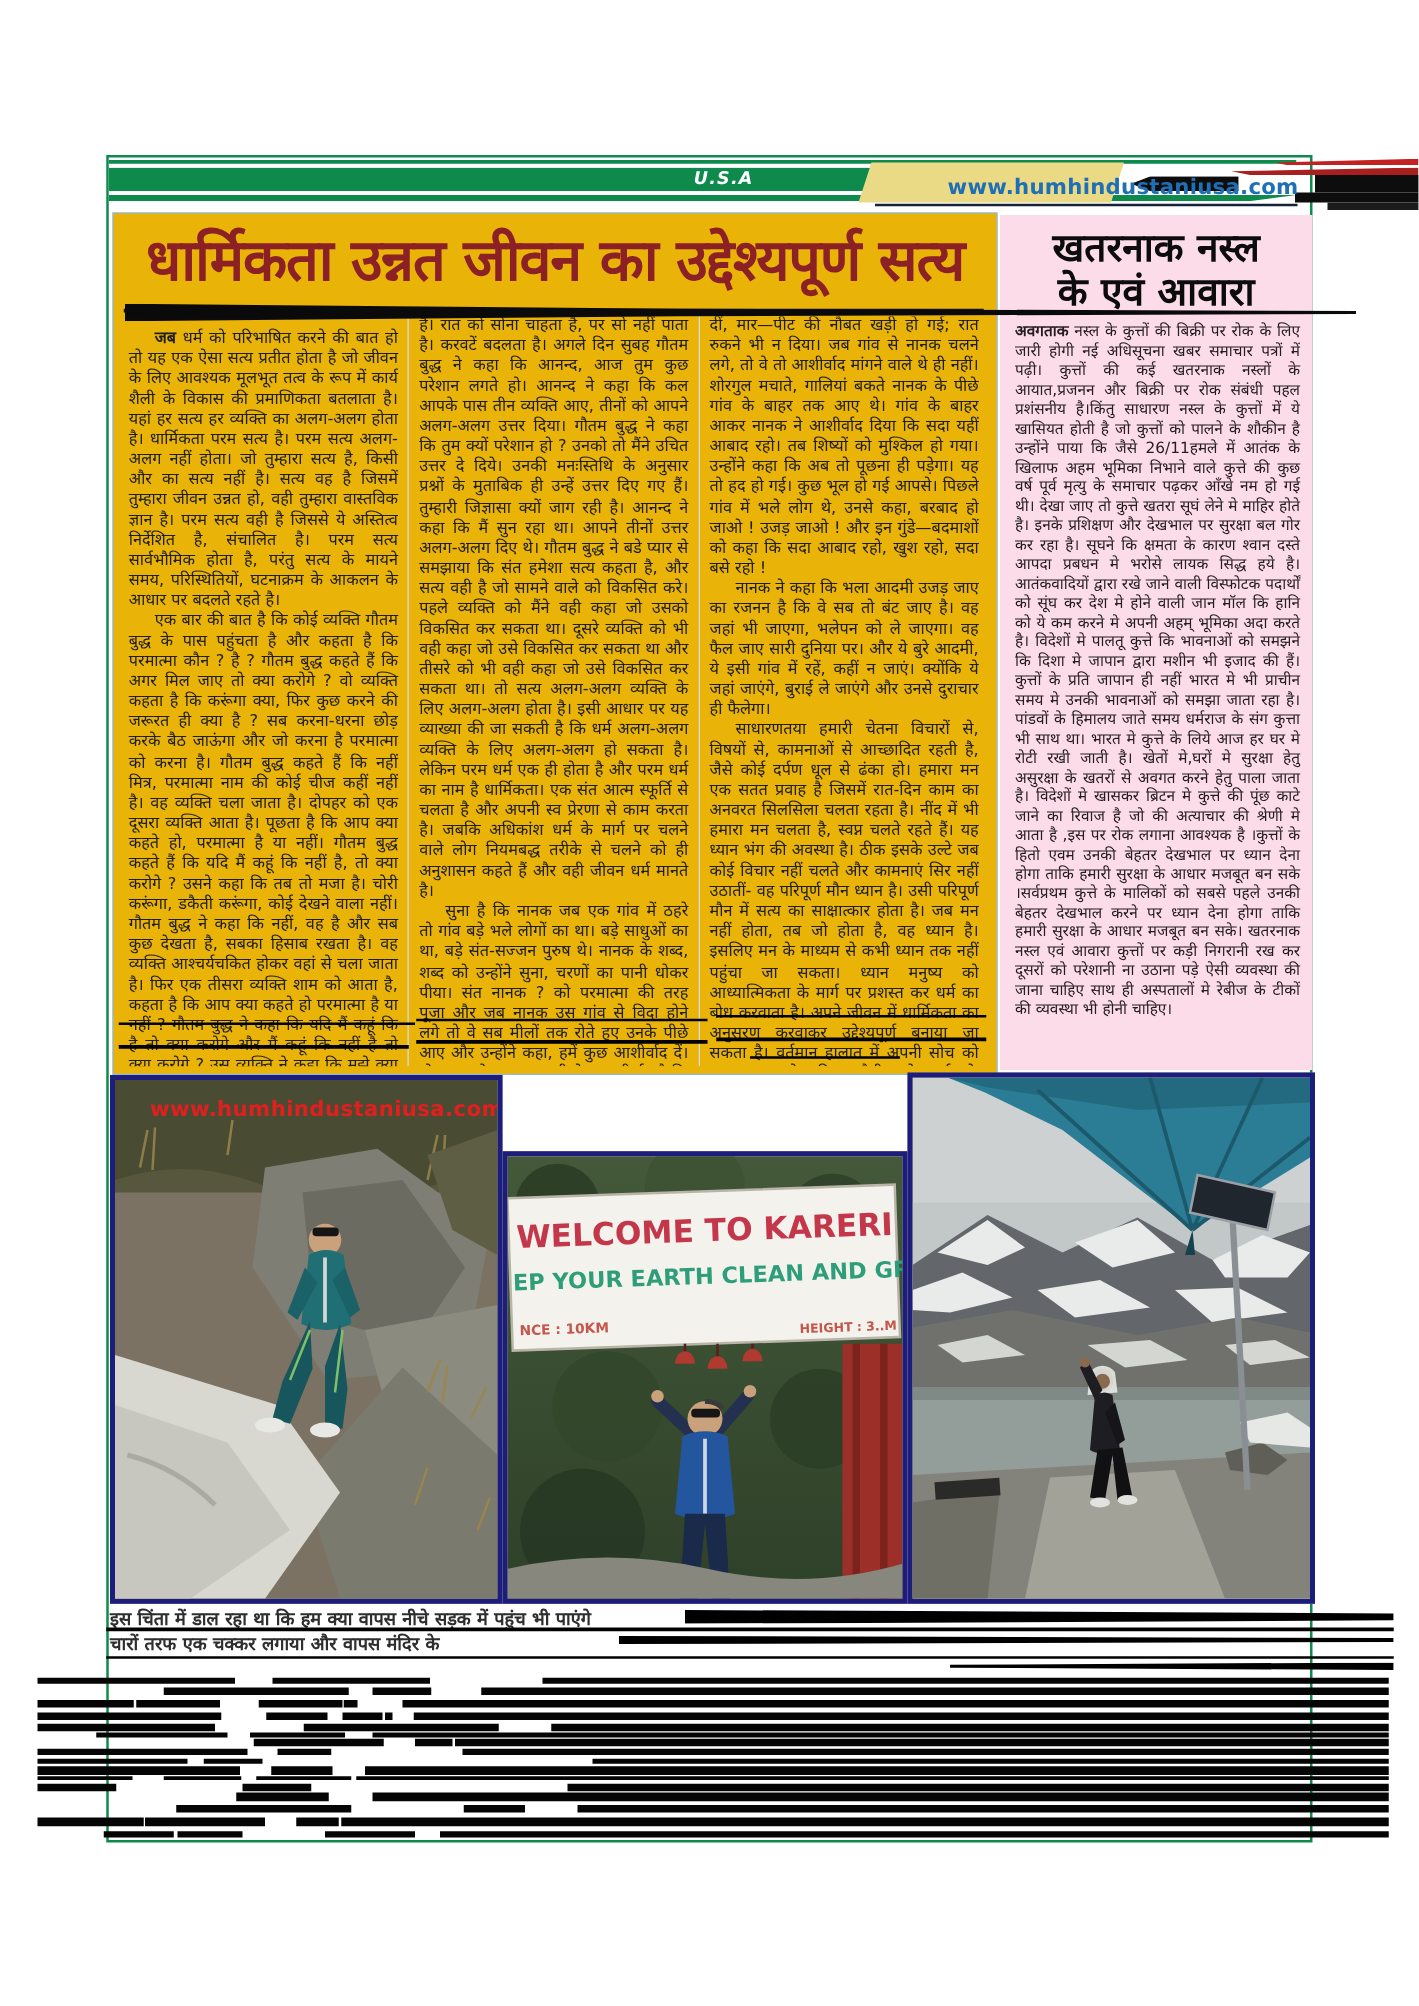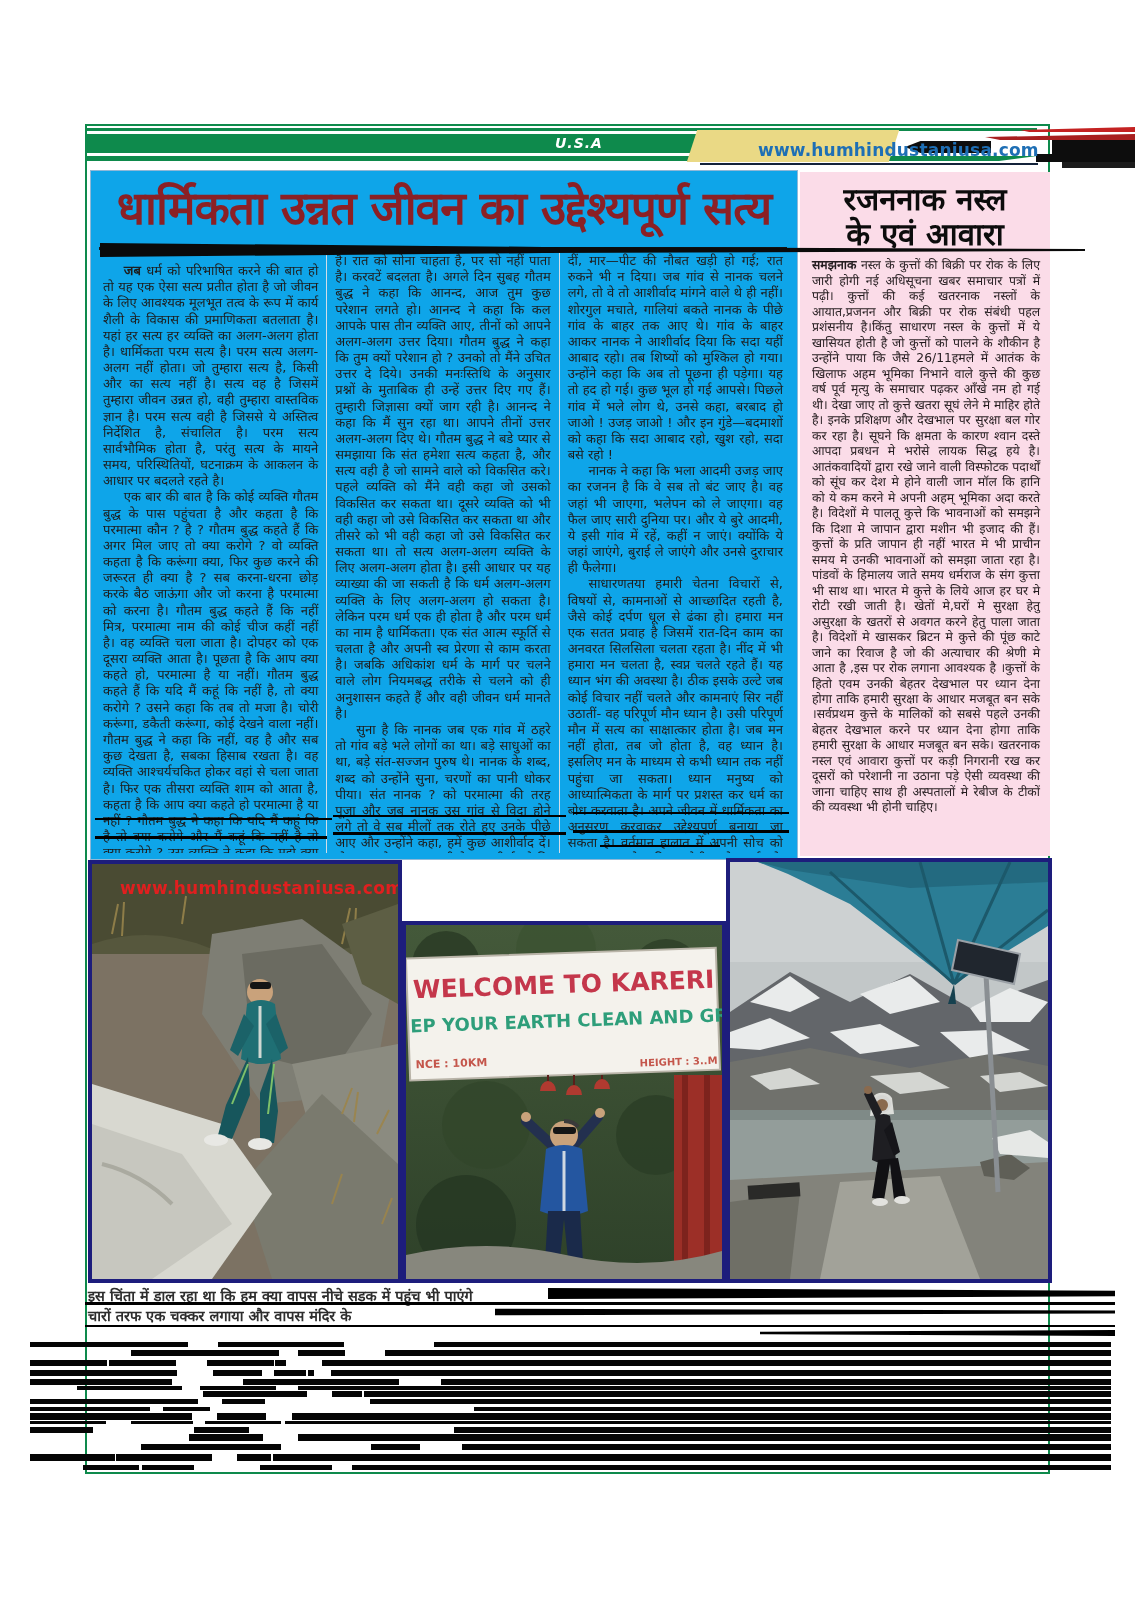--- a/index.html
+++ b/index.html
@@ -21,21 +21,21 @@
          font-size:17px;z-index:5;letter-spacing:0.2px;}
   .h-url-line{position:absolute;left:700px;top:163px;width:338px;height:2px;background:#14233a;z-index:5;}
   .c-red1{position:absolute;left:1020px;top:127px;width:115px;height:5px;background:#c42222;z-index:4;
           clip-path:polygon(0 60%,100% 0,100% 100%,8% 100%);}
   .c-red2{position:absolute;left:985px;top:134px;width:150px;height:6px;background:#a81f1f;z-index:4;
           clip-path:polygon(0 50%,100% 0,100% 100%,10% 100%);}
   .c-black1{position:absolute;left:1052px;top:140px;width:83px;height:14px;background:#0d0d0d;z-index:4;}
   .c-black2{position:absolute;left:1036px;top:154px;width:99px;height:8px;background:#0d0d0d;z-index:4;}
   .c-black3{position:absolute;left:1062px;top:162px;width:73px;height:6px;background:#1c1c1c;z-index:4;}
   
-  .article{position:absolute;left:90px;top:170px;width:706px;height:688px;border:1px solid #8fb8d8;background:#0ea5e9;z-index:2;}
+  .article{position:absolute;left:90px;top:170px;width:706px;height:688px;border:1px solid #8fb8d8;background:#eab308;z-index:2;}
   .headline{margin:0;padding-top:12px;text-align:center;color:#8b2025;font-size:46px;font-weight:bold;letter-spacing:-1px;line-height:1.1;}
   .head-rule{position:absolute;left:8px;top:76px;width:688px;height:3px;background:#151515;}
   .streak{position:absolute;left:100px;top:243px;width:985px;height:14px;background:#0a0a0a;z-index:6;
           clip-path:polygon(0 0,45% 28%,100% 42%,100% 58%,45% 72%,0 100%);}
   .cols{position:absolute;left:4px;top:82px;width:696px;height:600px;display:flex;overflow:hidden;}
   .col{width:33.33%;padding:0 8px;font-size:13px;line-height:1.245;text-align:justify;color:#1d1d1d;overflow:hidden;}
   .col + .col{border-left:1px solid #cfdde8;}
   .col p{margin:0;text-indent:1.6em;}
   .col p.cont{text-indent:0;}
   .col1pad{padding-top:10px;}
@@ -109,25 +109,25 @@
   <div class="strike" style="left:95px;top:818px;width:237px;height:2px;"></div>
   <div class="strike" style="left:95px;top:836px;width:232px;height:3px;"></div>
   <div class="strike" style="left:333px;top:815px;width:233px;height:2px;"></div>
   <div class="strike" style="left:333px;top:832px;width:233px;height:3px;"></div>
   <div class="strike" style="left:573px;top:812px;width:216px;height:2px;"></div>
   <div class="strike" style="left:573px;top:830px;width:216px;height:3px;"></div>
   <div class="strike" style="left:600px;top:845px;width:120px;height:2px;"></div>
 
   <div class="sidebar">
     <div class="sb-head">
-      <span>रजननाक नस्ल</span><br>
+      <span>खतरनाक नस्ल</span><br>
       <span>के एवं आवारा</span><br>
     </div>
     <div class="sb-body">
-      <b>समझनाक</b>
+      <b>अवगताक</b>
       <span>नस्ल के कुत्तों की बिक्री पर रोक के लिए जारी होगी नई अधिसूचना खबर समाचार पत्रों में पढ़ी। कुत्तों की कई खतरनाक नस्लों के आयात,प्रजनन और बिक्री पर रोक संबंधी पहल प्रशंसनीय है।किंतु साधारण नस्ल के कुत्तों में ये खासियत होती है जो कुत्तों को पालने के शौकीन है उन्होंने पाया कि जैसे 26/11हमले में आतंक के खिलाफ अहम भूमिका निभाने वाले कुत्ते की कुछ वर्ष पूर्व मृत्यु के समाचार पढ़कर आँखे नम हो गई थी। देखा जाए तो कुत्ते खतरा सूघं लेने मे माहिर होते है। इनके प्रशिक्षण और देखभाल पर सुरक्षा बल गोर कर रहा है। सूघने कि क्षमता के कारण श्वान दस्ते आपदा प्रबधन मे भरोसे लायक सिद्ध हये है। आतंकवादियों द्वारा रखे जाने वाली विस्फोटक पदार्थों को सूंघ कर देश मे होने वाली जान मॉल कि हानि को ये कम करने मे अपनी अहम् भूमिका अदा करते है। विदेशों मे पालतू कुत्ते कि भावनाओं को समझने कि दिशा मे जापान द्वारा मशीन भी इजाद की हैं। कुत्तों के प्रति जापान ही नहीं भारत मे भी प्राचीन समय मे उनकी भावनाओं को समझा जाता रहा है। पांडवों के हिमालय जाते समय धर्मराज के संग कुत्ता भी साथ था। भारत मे कुत्ते के लिये आज हर घर मे रोटी रखी जाती है। खेतों मे,घरों मे सुरक्षा हेतु असुरक्षा के खतरों से अवगत करने हेतु पाला जाता है। विदेशों मे खासकर ब्रिटन मे कुत्ते की पूंछ काटे जाने का रिवाज है जो की अत्याचार की श्रेणी मे आता है ,इस पर रोक लगाना आवश्यक है ।कुत्तों के हितो एवम उनकी बेहतर देखभाल पर ध्यान देना होगा ताकि हमारी सुरक्षा के आधार मजबूत बन सके ।सर्वप्रथम कुत्ते के मालिकों को सबसे पहले उनकी बेहतर देखभाल करने पर ध्यान देना होगा ताकि हमारी सुरक्षा के आधार मजबूत बन सके। खतरनाक नस्ल एवं आवारा कुत्तों पर कड़ी निगरानी रख कर दूसरों को परेशानी ना उठाना पड़े ऐसी व्यवस्था की जाना चाहिए साथ ही अस्पतालों मे रेबीज के टीकों की व्यवस्था भी होनी चाहिए।</span>
     </div>
   </div>
 
   <div class="photo" id="photo1">
     <div class="watermark">www.humhindustaniusa.com</div>
     <svg width="306" height="415" viewBox="0 0 306 415">
       <rect width="306" height="415" fill="#7c7263"></rect>
       <rect width="306" height="90" fill="#56573d"></rect>
       <path d="M0,80 Q60,60 120,85 T306,70 L306,0 L0,0 Z" fill="#4a4b33"></path>

